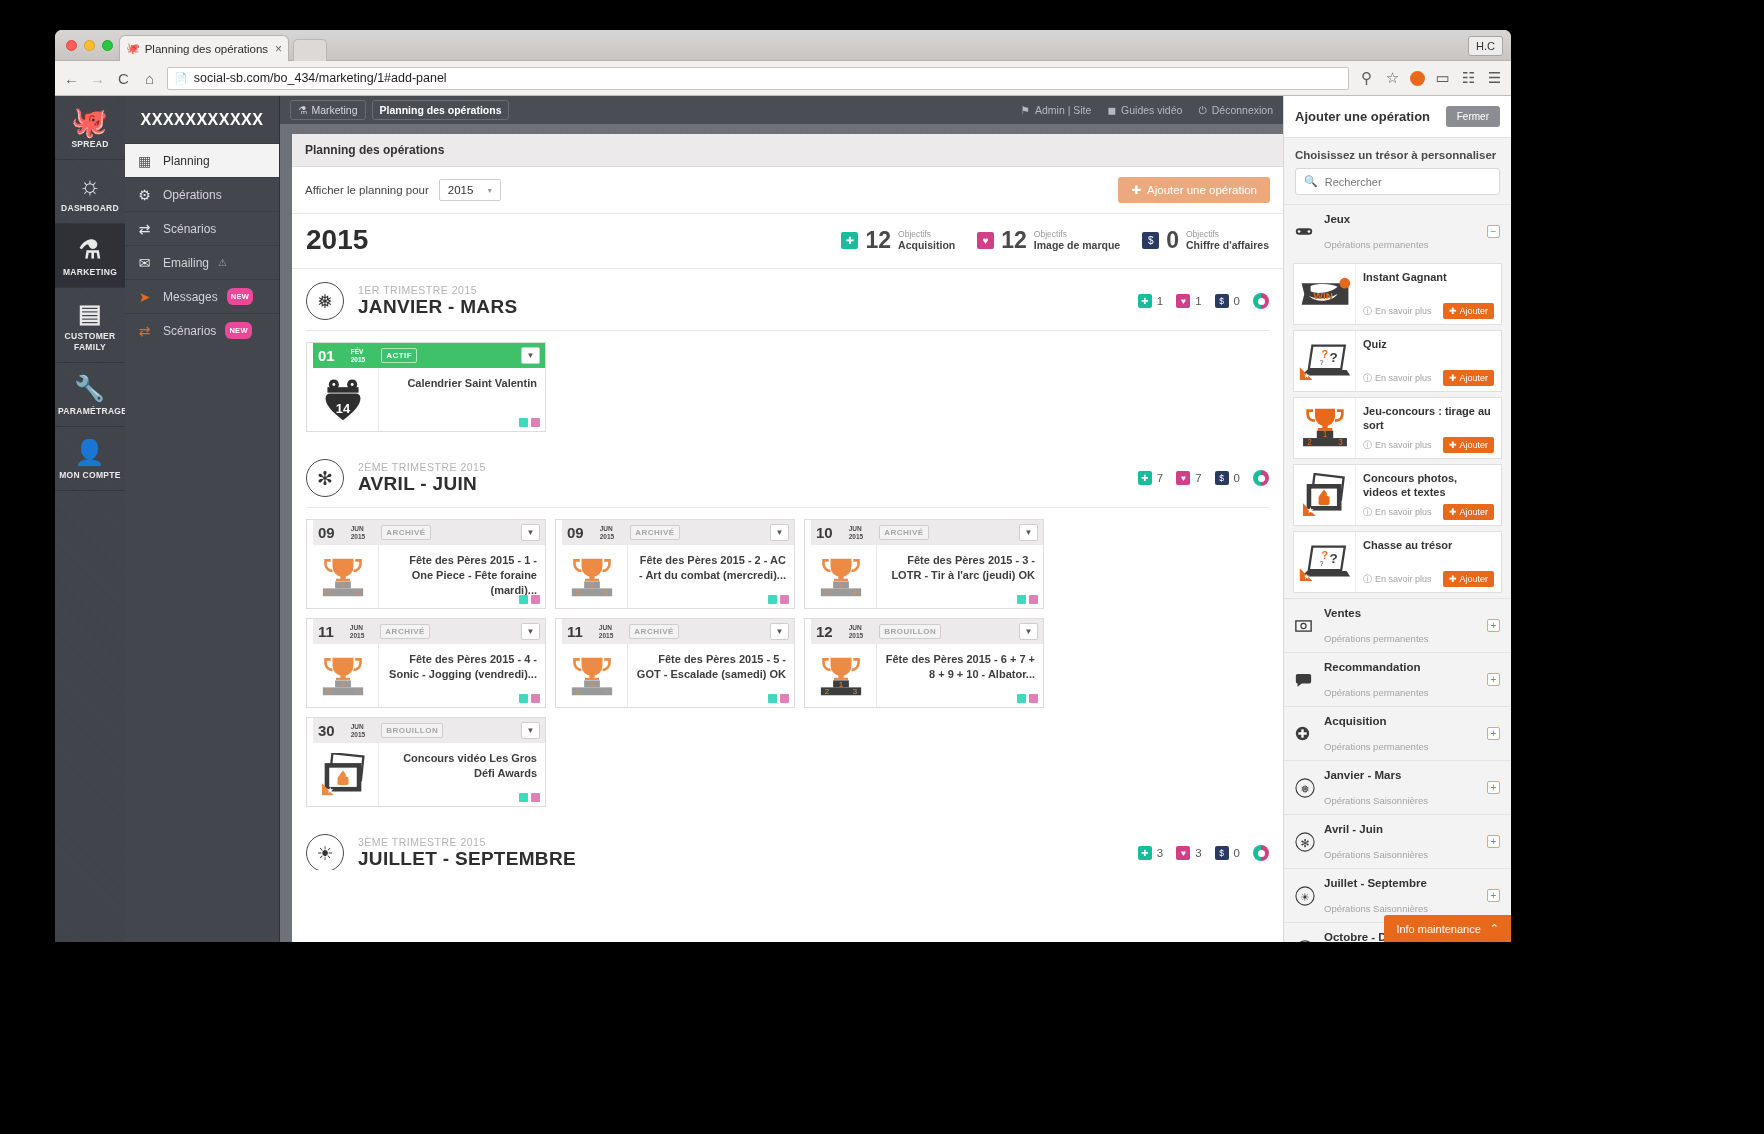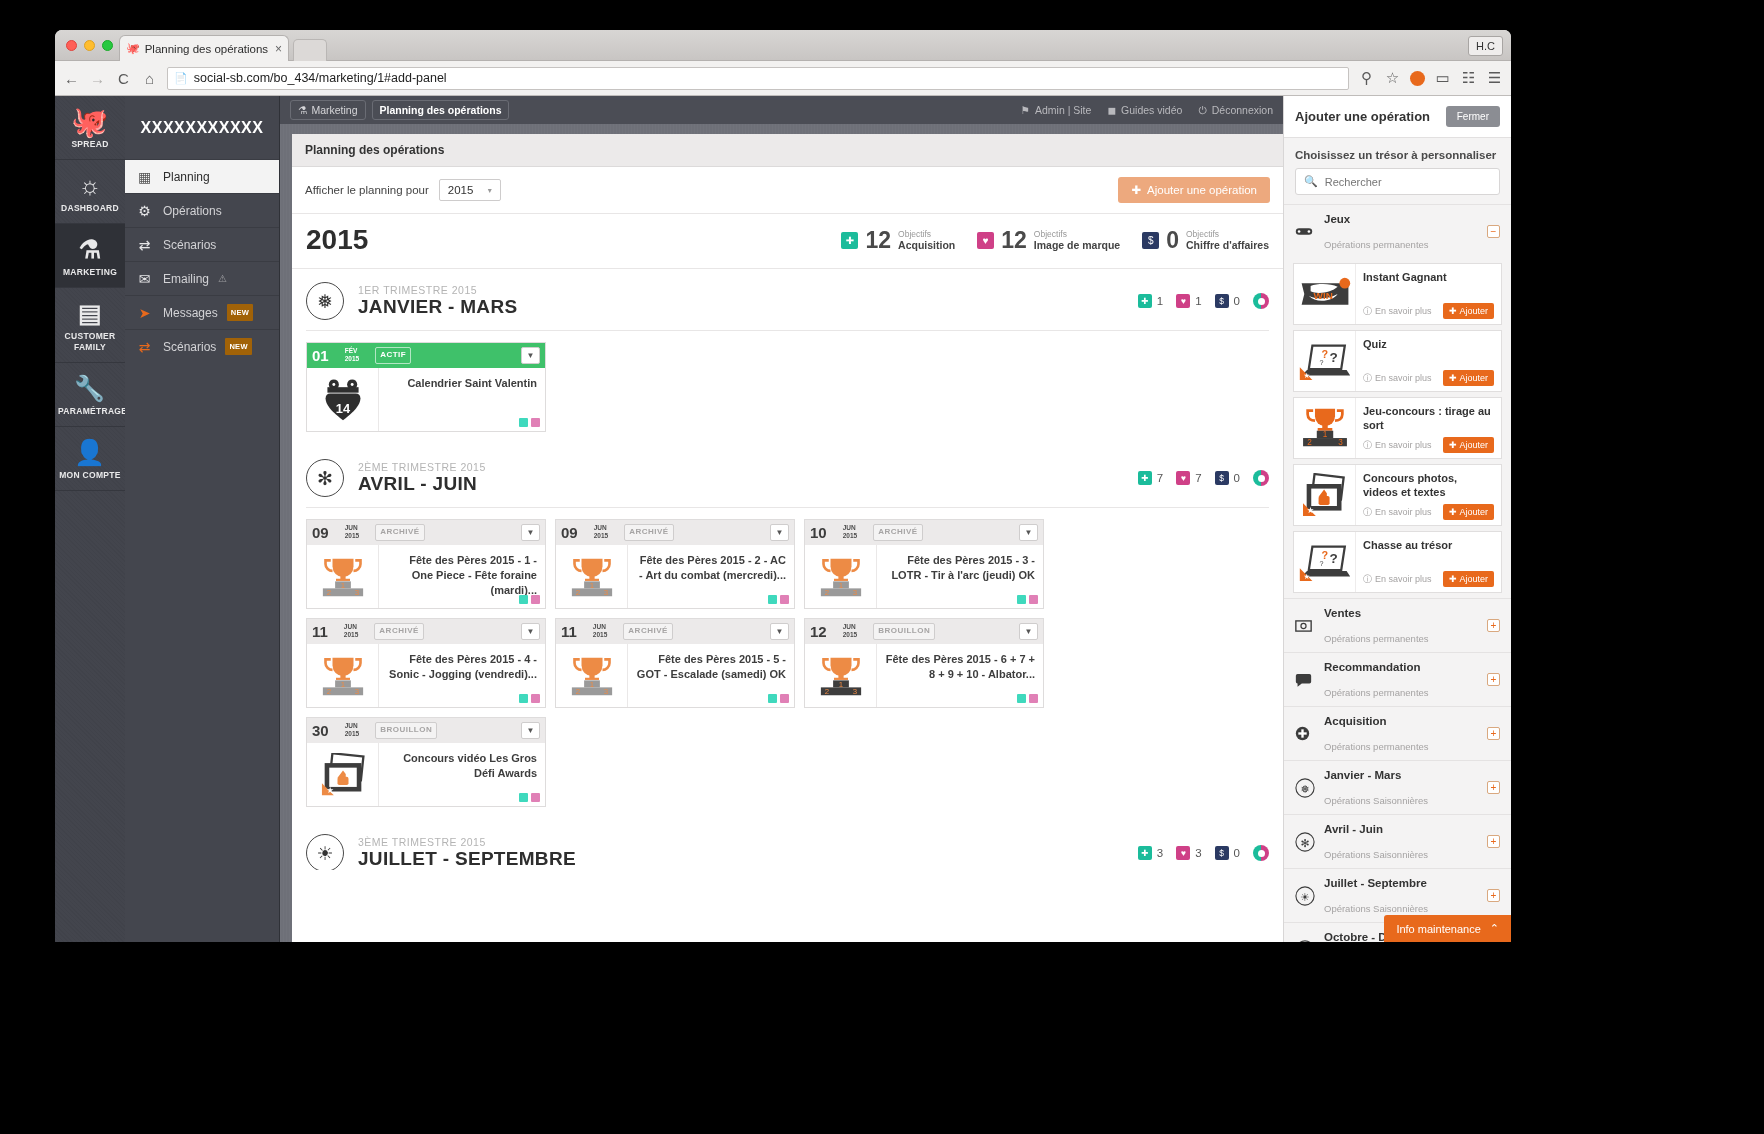--- a/index.html
+++ b/index.html
@@ -85,35 +85,35 @@
     border-bottom: 1px solid #35373e;
     color: #e9e9ea; font-size: 8.5px; font-weight: bold; letter-spacing: .3px;
   }
   .rail-item.active { background: #2f3137; }
   .rail-glyph { font-size: 25px; line-height: 29px; display: block; }
   .rail-item.logo .rail-glyph { color: #e8691c; font-size: 30px; }
   .rail-label { display: block; margin-top: 3px; line-height: 11px; }
   
   .menu { width: 155px; background: #44464e; flex-shrink: 0; border-right: 1px solid #2f3137; }
   .menu-brand {
-    height: 63px; display: flex; align-items: center; justify-content: center;
+    height: 47px; display: flex; align-items: center; justify-content: center;
     color: #fff; font-size: 16px; font-weight: bold; letter-spacing: .5px;
   }
   .menu-item {
     height: 34px; display: flex; align-items: center; gap: 9px;
     padding: 0 10px; border-top: 1px solid #3a3c43;
     color: #d3d3d6; font-size: 12px;
   }
   .menu-item .m-ico { width: 19px; text-align: center; font-size: 14px; color: #e6e6e8; }
   .menu-item.active { background: #f3f3f3; color: #2d2d2d; }
   .menu-item.active .m-ico { color: #555; }
   .m-ico.orange { color: #e8691c; }
   .badge-new {
-    background: #a16207; color: #fff; font-size: 7.5px; font-weight: bold;
-    padding: 4px 4px; border-radius: 1px; letter-spacing: .3px;
+    background: #ec4899; color: #fff; font-size: 7.5px; font-weight: bold;
+    padding: 4px 4px; border-radius: 6px; letter-spacing: .3px;
   }
   .warn-ico { color: #9a9a9e; font-size: 10px; }
   
   .content { flex: 1; display: flex; flex-direction: column; min-width: 0; }
   .topbar {
     height: 28px; background: #4b4d55;
     display: flex; align-items: center; padding: 0 10px; gap: 6px;
   }
   .crumb {
     border: 1px solid #6a6c74; border-radius: 3px;
@@ -187,22 +187,22 @@
     background: conic-gradient(#cf4087 0 50%, #1bbc9b 50% 100%);
     position: relative;
   }
   .donut::after {
     content:''; position: absolute; inset: 4.5px; border-radius: 50%; background: #fff;
   }
   .q-sep { border-top: 1px solid #e8e6e6; }
   .cards { display: flex; flex-wrap: wrap; gap: 9px; padding: 11px 0 14px; }
   .card { width: 240px; border: 1px solid #dedcdc; background: #fff; }
   .card-head {
-    display: flex; gap: 16px;
-    padding: 4px 5px; background: #eceaea;
+    display: flex; align-items: center; gap: 16px;
+    padding: 4px 5px; background: #eceaea; margin-left: 6px;
   }
   .card.actif .card-head { background: #3fc16a; }
   .c-day { font-size: 15px; font-weight: bold; color: #3d3d3d; }
   .card.actif .c-day { color: #fff; }
   .c-md { line-height: 7.5px; }
   .c-md span { display: block; font-size: 6.5px; font-weight: bold; color: #4d4d4d; }
   .card.actif .c-md span { color: #fff; }
   .c-status {
     font-size: 8px; font-weight: bold; color: #a6a4a4; letter-spacing: .5px;
     border: 1px solid #cfcdcd; border-radius: 2px; padding: 2px 4px; background: #f4f3f3;

